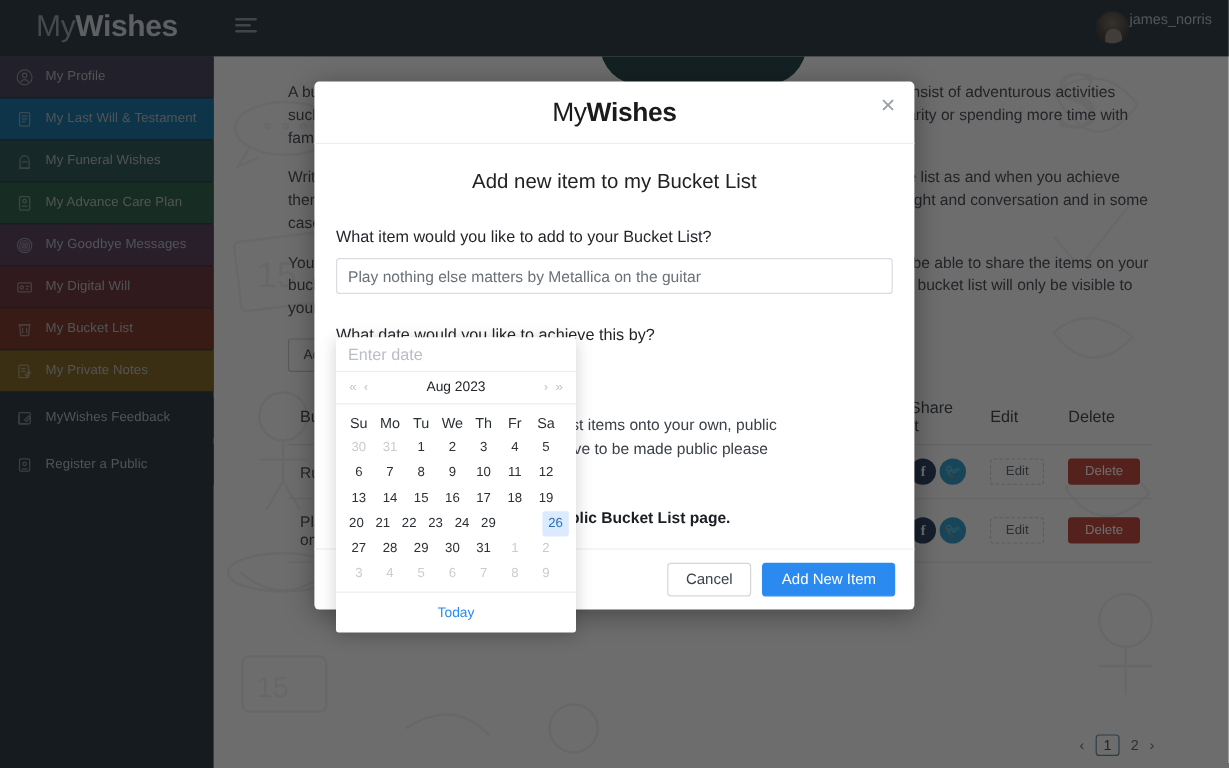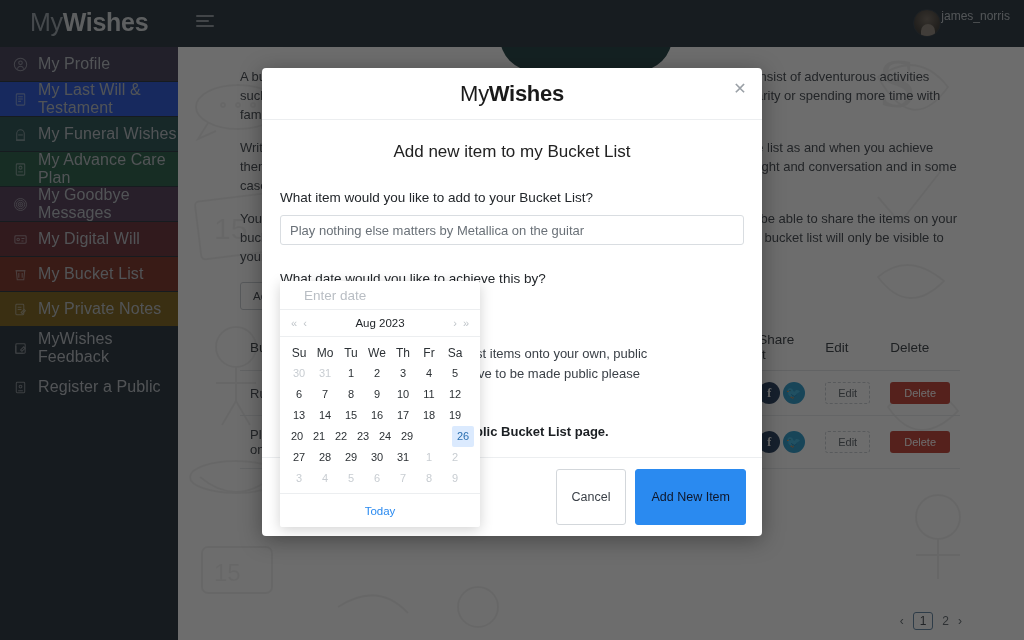--- a/index.html
+++ b/index.html
@@ -52,21 +52,21 @@
 
   
   .sidebar {
     position: absolute; left: 0; top: 47px; width: 178px; height: 593px;
     background: #1c2832; z-index: 4;
   }
   .side-item {
     height: 34px; display: flex; align-items: center; gap: 10px;
     padding-left: 13px; margin-bottom: 1px; cursor: pointer;
   }
-  .side-item .label { font-size: 16px; color: #b6bcc2; letter-spacing: .1px; }
+  .side-item .label { font-size: 11px; color: #b6bcc2; letter-spacing: .1px; text-align: center; }
   .side-item .sicon { width: 15px; height: 15px; display:flex; align-items:center; justify-content:center; opacity:.55; }
   .side-item .sicon svg { width: 15px; height: 15px; }
 
   
   .content {
     position: absolute; left: 178px; top: 47px; width: 846px; height: 593px;
     background: #ffffff; overflow: hidden;
   }
   .hero-banner {
     position: absolute; left: 322px; top: -48px; width: 172px; height: 72px;
@@ -150,33 +150,33 @@
   .modal-foot {
     margin-top: 18px; border-top: 1px solid #eceef0; padding: 11px 16px;
     display: flex; justify-content: flex-end; gap: 9px;
   }
   .btn-cancel {
     padding: 6px 15px; font-size: 12.5px; color: #3b4148; background: #fff;
     border: 1px solid #d3d7db; border-radius: 3px; cursor: pointer;
     font-family: "Liberation Sans", sans-serif;
   }
   .btn-primary {
-    padding: 20px 15px; font-size: 12.5px; color: #0f172a; background: #2a8af0;
+    padding: 6px 15px; font-size: 12.5px; color: #ffffff; background: #2a8af0;
     border: 1px solid #2a8af0; border-radius: 3px; cursor: pointer;
     font-family: "Liberation Sans", sans-serif;
   }
 
   
   .datepicker {
     position: absolute; left: 280px; top: 281px; width: 200px;
     background: #fff; z-index: 40; box-shadow: 0 3px 14px rgba(0,0,0,.18);
     border-radius: 2px; overflow: hidden;
   }
   .dp-input {
-    height: 29px; line-height: 29px; padding: 0 24px; font-size: 13.5px;
+    height: 29px; line-height: 29px; padding: 0 10px; font-size: 13.5px;
     color: #b9bec4; border-bottom: 1px solid #eceef0;
   }
   .dp-header {
     height: 27px; display: flex; align-items: center; padding: 0 8px;
     border-bottom: 1px solid #eceef0; font-size: 11.5px; color: #2c3135;
   }
   .dp-nav { color: #bfc4c9; font-size: 11px; cursor: pointer; padding: 0 3px; }
   .dp-title { flex: 1; text-align: center; font-size: 11.5px; color: #23272b; }
   .dp-grid { padding: 6px 6px 4px 6px; }
   .dp-row { display: flex; }
@@ -288,21 +288,21 @@
       <div class="side-item" style="background:#3a3550">
         <span class="sicon">
             <svg viewBox="0 0 16 16" fill="none" stroke="#cfd4da" stroke-width="1.1">
               <circle cx="8" cy="8" r="6.6"></circle>
               <circle cx="8" cy="6.2" r="1.9"></circle>
               <path d="M4.6 12.4a3.6 3.6 0 0 1 6.8 0"></path>
             </svg>
           </span>
         <span class="label">My Profile</span>
       </div>
-      <div class="side-item" style="background:#1d4ed8">
+      <div class="side-item" style="background:#0369a1">
         <span class="sicon">
             <svg viewBox="0 0 16 16" fill="none" stroke="#cfd4da" stroke-width="1.1">
               <rect x="3.5" y="2" width="9" height="12" rx="1"></rect>
               <path d="M5.5 5h5M5.5 7.5h5M5.5 10h3"></path>
             </svg>
           </span>
         <span class="label">My Last Will &amp; Testament</span>
       </div>
       <div class="side-item" style="background:#1d4a4a">
         <span class="sicon">

